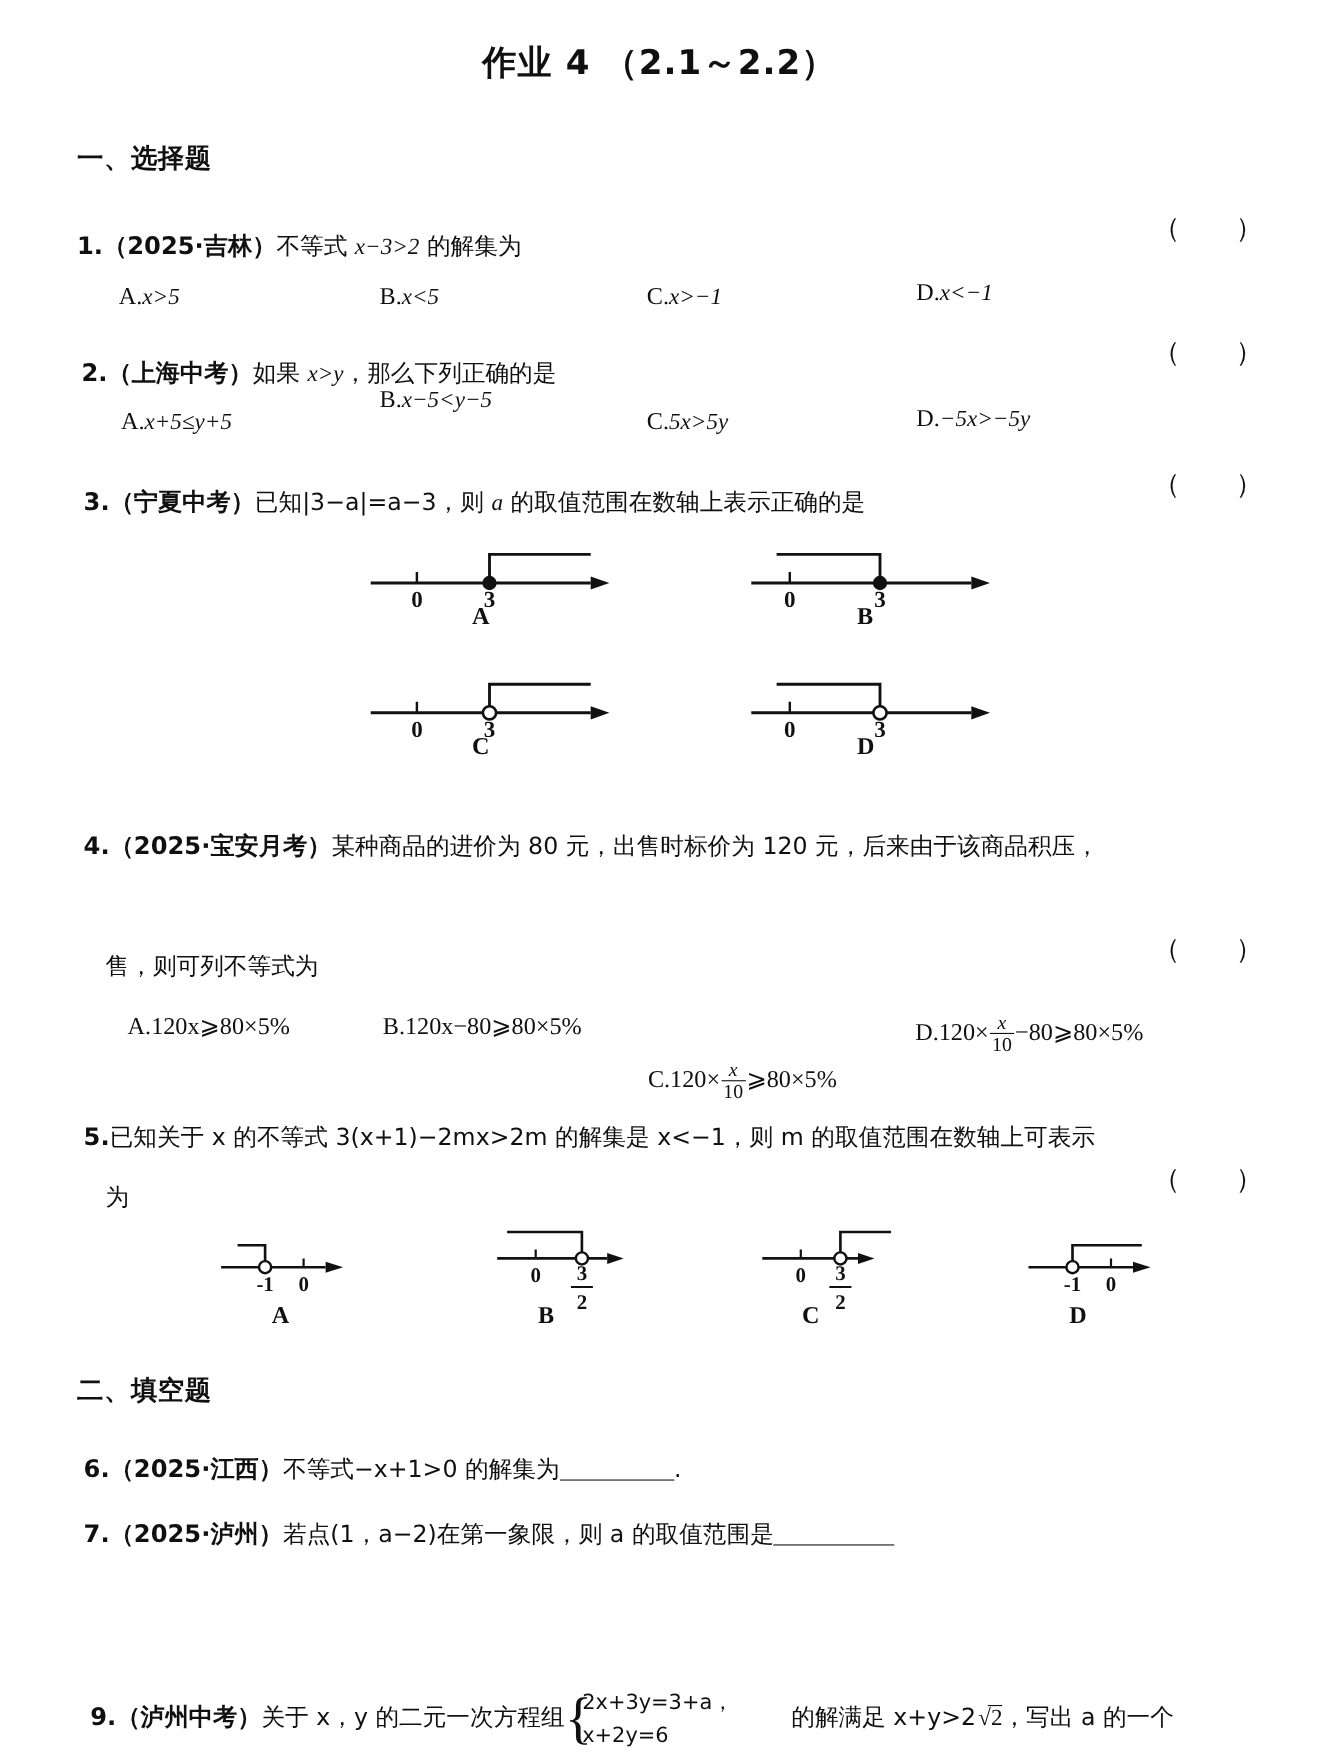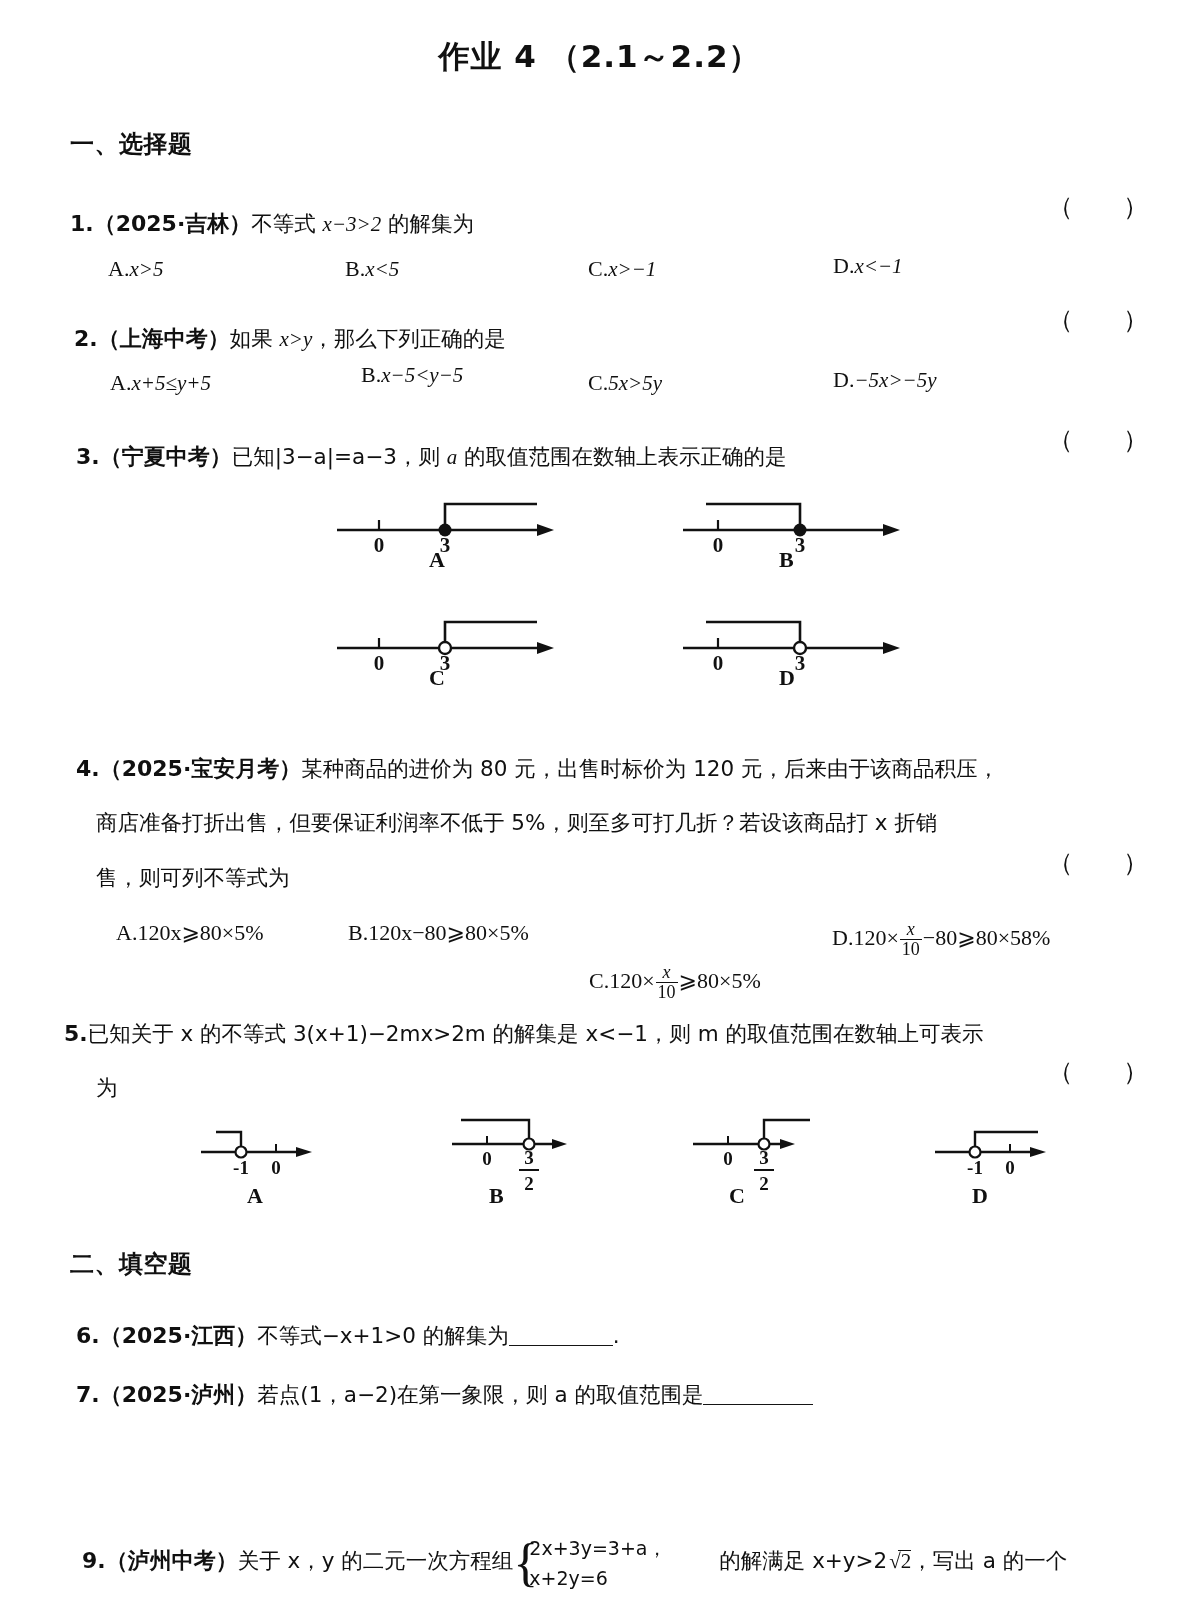--- a/index.html
+++ b/index.html
@@ -183,21 +183,21 @@
   </div>
 
   <div class="q" style="top:308px;left:74px;">
     <span class="qnum">2.</span><span class="src">（上海中考）</span><span class="q-body">如果 </span><span class="mvar">x&gt;y</span><span class="q-body">，那么下列正确的是</span>
   </div>
   <div class="paren" style="top:303px;left:1048px;">（    ）</div>
 
   <div class="opt" style="top:370px;left:110px;">
     <span>A.</span><span class="mvar">x+5≤y+5</span>
   </div>
-  <div class="opt" style="top:362px;left:345px;margin-left:16px;">
+  <div class="opt" style="top:350px;left:345px;">
     <span>B.</span><span class="mvar">x−5&lt;y−5</span>
   </div>
   <div class="opt" style="top:370px;left:588px;">
     <span>C.</span><span class="mvar">5x&gt;5y</span>
   </div>
   <div class="opt" style="top:367px;left:833px;">
     <span>D.</span><span class="mvar">−5x&gt;−5y</span>
   </div>
 
   <div class="q" style="top:426px;left:76px;">
@@ -253,42 +253,39 @@
       <circle cx="122" cy="48" r="6" fill="#fff" stroke="#111" stroke-width="2.4"></circle>
       <text x="40" y="70" font-size="21" text-anchor="middle" font-family="Liberation Serif, serif" font-weight="bold" fill="#111">0</text>
       <text x="122" y="70" font-size="21" text-anchor="middle" font-family="Liberation Serif, serif" font-weight="bold" fill="#111">3</text>
     </svg>
   </div>
   <div class="nl-label" style="top:665px;left:779px;">D</div>
 
   <div class="q" style="top:738px;left:76px;">
     <span class="qnum">4.</span><span class="src">（2025·宝安月考）</span><span class="q-body">某种商品的进价为 80 元，出售时标价为 120 元，后来由于该商品积压，</span>
   </div>
-  <div class="q" style="top:792px;left:96px;">
-    <span class="q-body">商店准备打折出售，但要保证利润率不低于 5%，则至多可打几折？若设该商品打 x 折销</span>
-  </div>
   <div class="q" style="top:847px;left:96px;text-align:right;">
     <span class="q-body">售，则可列不等式为</span>
   </div>
   <div class="paren" style="top:846px;left:1048px;">（    ）</div>
 
   <div class="opt" style="top:920px;left:116px;">
     <span>A.</span><span>120x⩾80×5%</span>
   </div>
   <div class="opt" style="top:920px;left:348px;">
     <span>B.</span><span>120x−80⩾80×5%</span>
   </div>
   <div class="opt" style="top:963px;left:589px;">
     <span>C.</span><span>120×</span><span class="frac"><span class="num">x</span><span class="den">10</span></span><span>⩾80×5%</span>
   </div>
   <div class="opt" style="top:920px;left:832px;">
-    <span>D.</span><span>120×</span><span class="frac"><span class="num">x</span><span class="den">10</span></span><span>−80⩾80×58%</span>
-  </div>
-
-  <div class="q" style="top:1003px;left:64px;">
+    <span>D.</span><span>120×</span><span class="frac"><span class="num">x</span><span class="den">10</span></span><span>−80⩾80×5%</span>
+  </div>
+
+  <div class="q" style="top:1003px;left:76px;">
     <span class="qnum">5.</span><span class="q-body">已知关于 x 的不等式 3(x+1)−2mx&gt;2m 的解集是 x&lt;−1，则 m 的取值范围在数轴上可表示</span>
   </div>
   <div class="q" style="top:1057px;left:96px;">
     <span class="q-body">为</span>
   </div>
   <div class="paren" style="top:1055px;left:1048px;">（    ）</div>
 
   <div class="nlbox" style="top:1112px;left:196px;">
     <svg width="130" height="75" viewBox="0 0 130 75">
       <line x1="5" y1="40" x2="100" y2="40" stroke="#111" stroke-width="2.4"></line>

